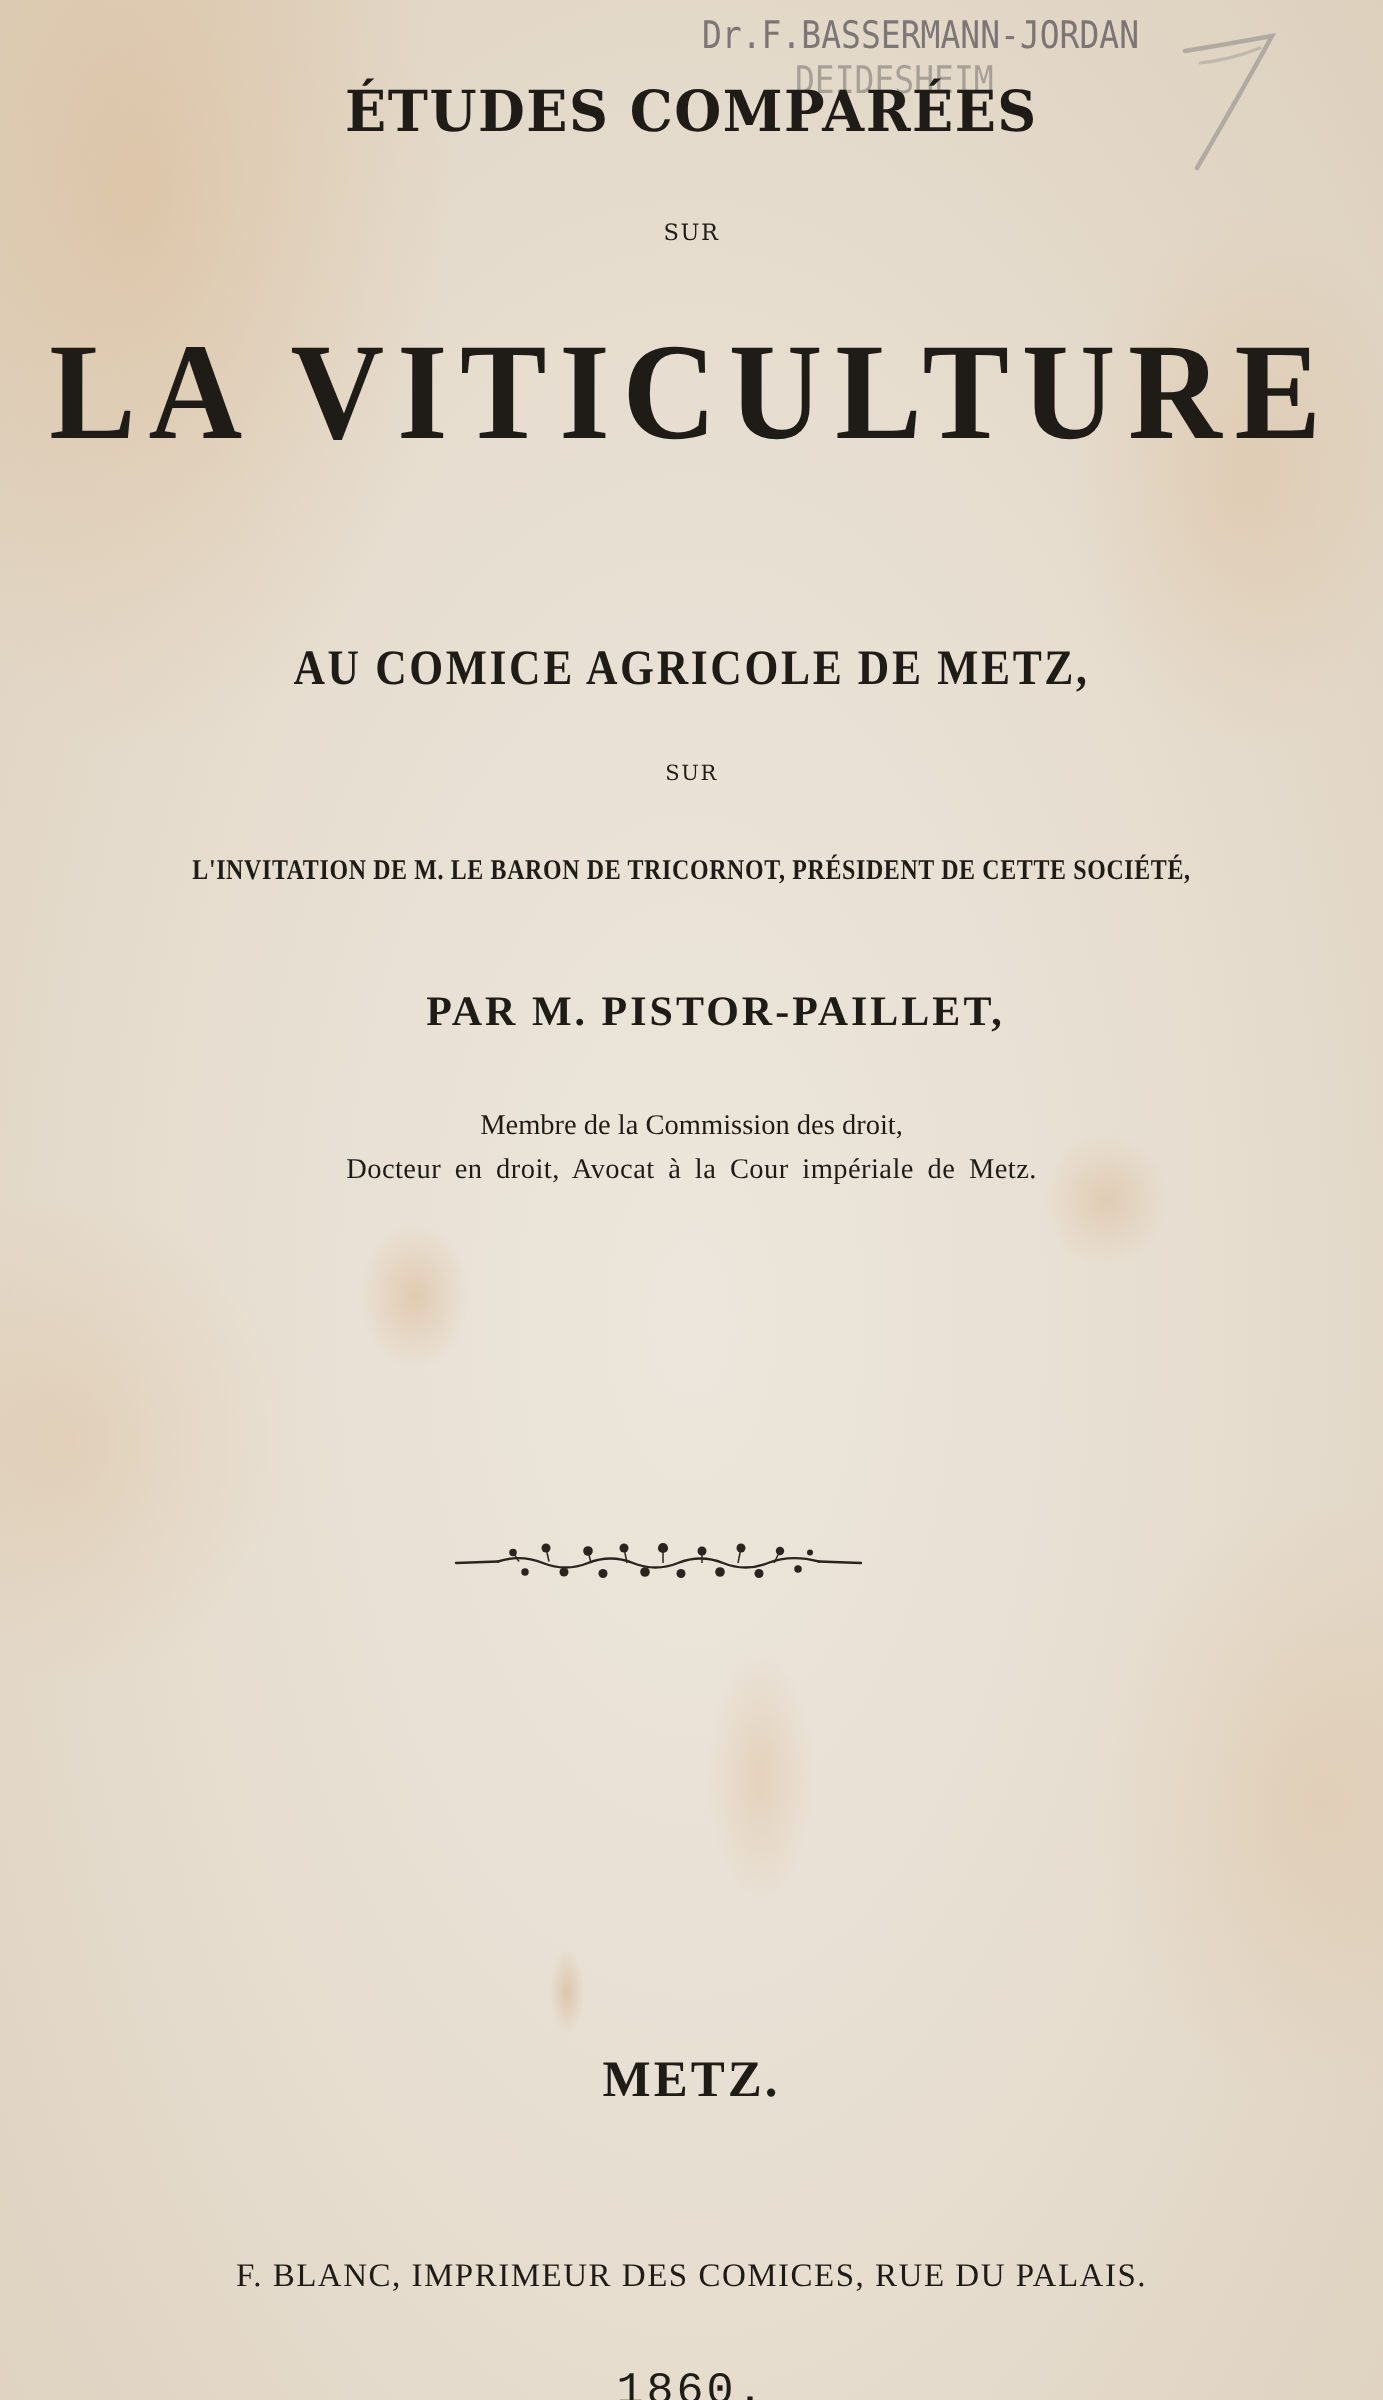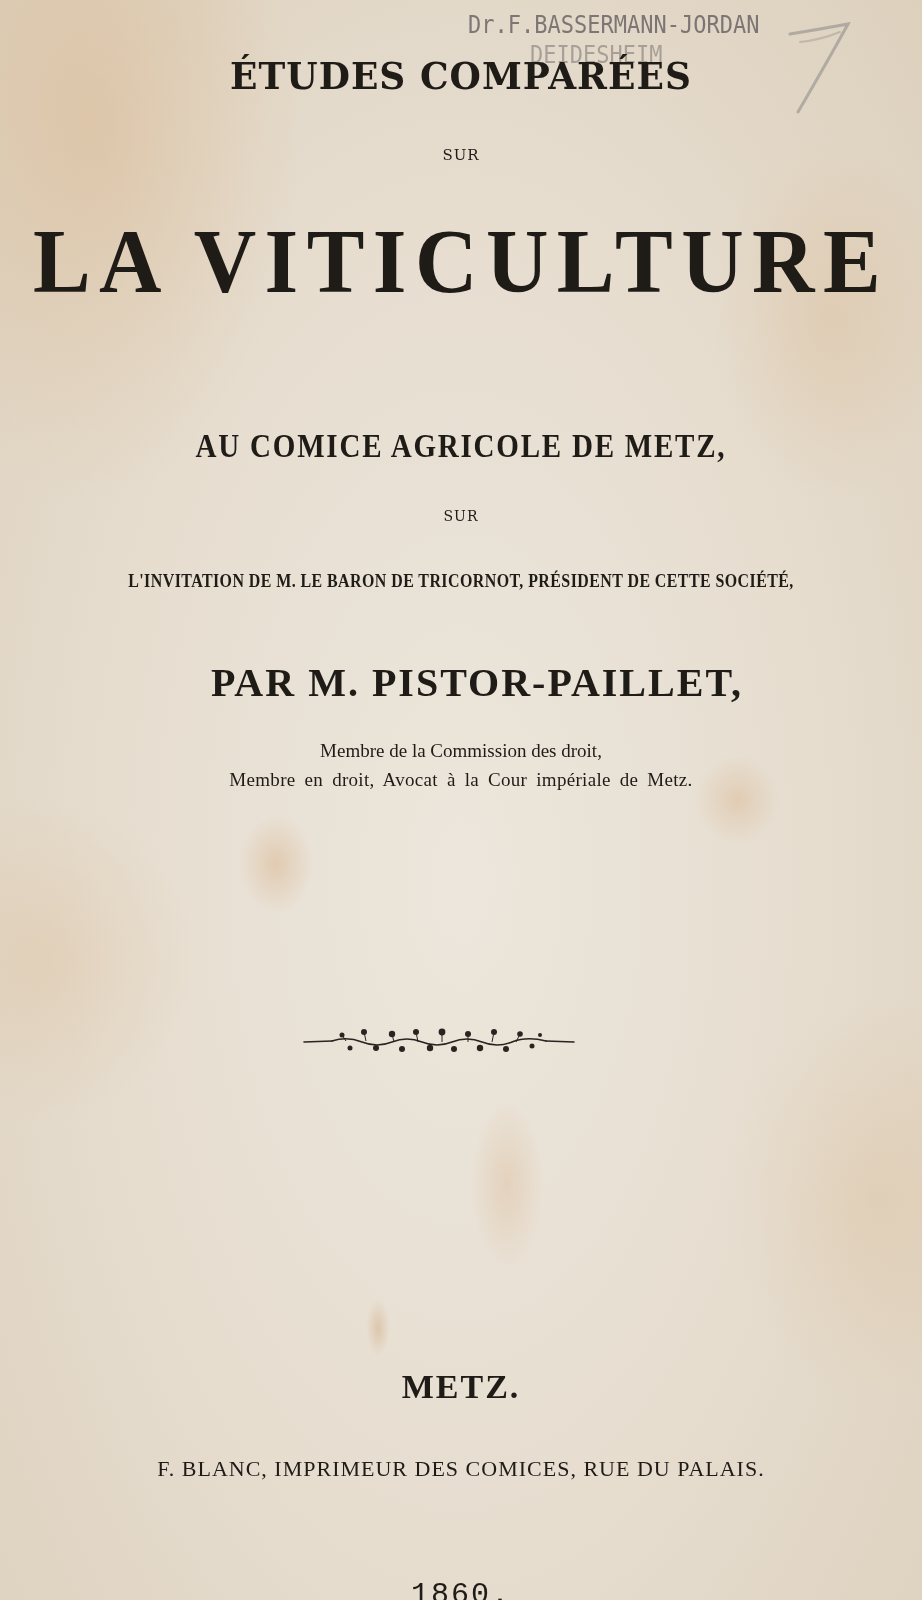--- a/index.html
+++ b/index.html
@@ -66,21 +66,21 @@
     .invit {
       top: 570px;
       font-family: "Liberation Serif", "DejaVu Serif", serif;
       font-size: 19px; font-weight: bold;
       letter-spacing: 0.5px;
       transform: scaleX(0.84);
     }
     .par {
       top: 659px;
       font-family: "Liberation Serif", "DejaVu Serif", serif;
-      font-size: 40px; font-weight: bold;
+      font-size: 28px; font-weight: bold;
       letter-spacing: 2px;
       margin-left: 32px;
     }
     .membre {
       top: 740px;
       font-family: "Liberation Serif", "DejaVu Serif", serif;
       font-size: 19px;
     }
     .docteur {
       top: 769px;
@@ -94,21 +94,21 @@
       left: 302px; top: 1022px;
       width: 274px; height: 40px;
     }
     .metz {
       top: 1368px;
       font-family: "Liberation Serif", "DejaVu Serif", serif;
       font-size: 34px; font-weight: bold;
       letter-spacing: 2px;
     }
     .printer {
-      top: 1456px;
+      top: 1504px;
       font-family: "Liberation Serif", "DejaVu Serif", serif;
       font-size: 22px;
       letter-spacing: 1px;
     }
     .year {
       top: 1554px;
       font-family: Liberation Mono, monospace;
       font-size: 30px;
       letter-spacing: 2px;
       margin-top: 24px;
@@ -131,21 +131,21 @@
 
   <div class="line t1">ÉTUDES COMPARÉES</div>
   <div class="line sur1">SUR</div>
   <div class="line t2">LA VITICULTURE</div>
   <div class="line comice">AU COMICE AGRICOLE DE METZ,</div>
   <div class="line sur2">SUR</div>
   <div class="line invit">L'INVITATION DE M. LE BARON DE TRICORNOT, PRÉSIDENT DE CETTE SOCIÉTÉ,</div>
 
   <div class="line par">PAR M. PISTOR-PAILLET,</div>
   <div class="line membre">Membre de la Commission des droit,</div>
-  <div class="line docteur">Membre en droit, Avocat à la Cour impériale de Metz.</div>
+  <div class="line docteur">Docteur en droit, Avocat à la Cour impériale de Metz.</div>
 
   <svg class="ornament" viewBox="0 0 274 40">
     <g fill="none" stroke="#2a2420" stroke-width="1.6" stroke-linecap="round">
       <path d="M2 20 L30 19"></path>
       <path d="M244 19 L272 20"></path>
       <path d="M30 19 Q45 14 60 20 T90 20 T120 20 T150 20 T180 20 T210 20 T244 19"></path>
     </g>
     <g fill="#2a2420">
       <circle cx="40" cy="13" r="2.5"></circle>
         <circle cx="48" cy="26" r="2.5"></circle>

